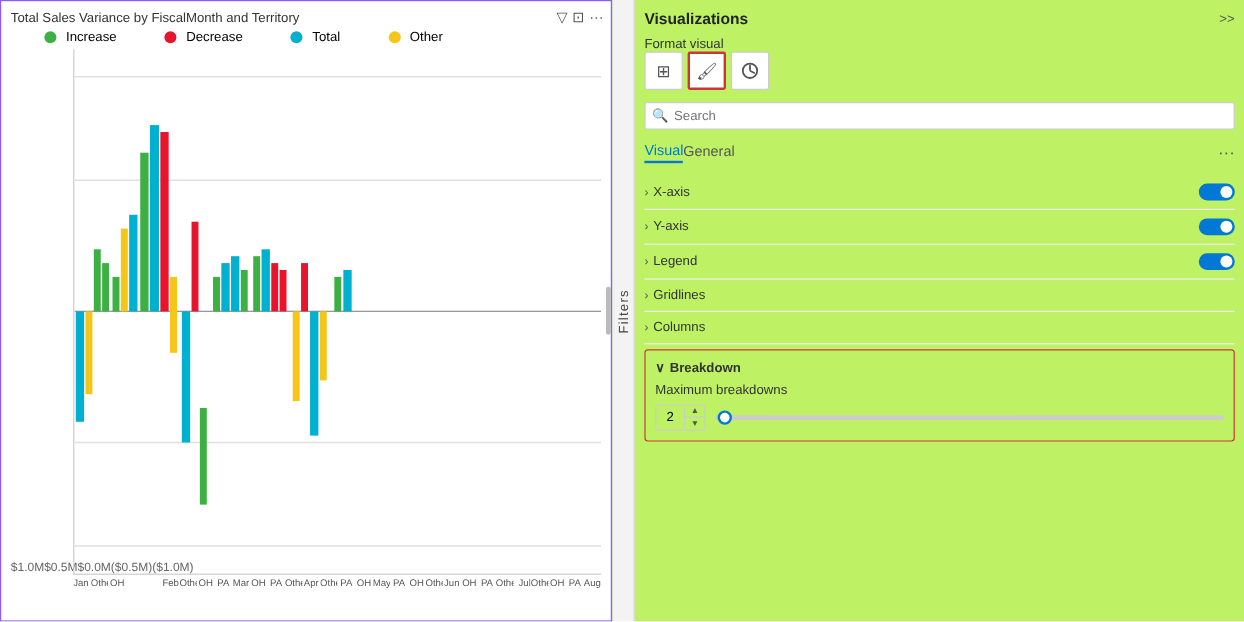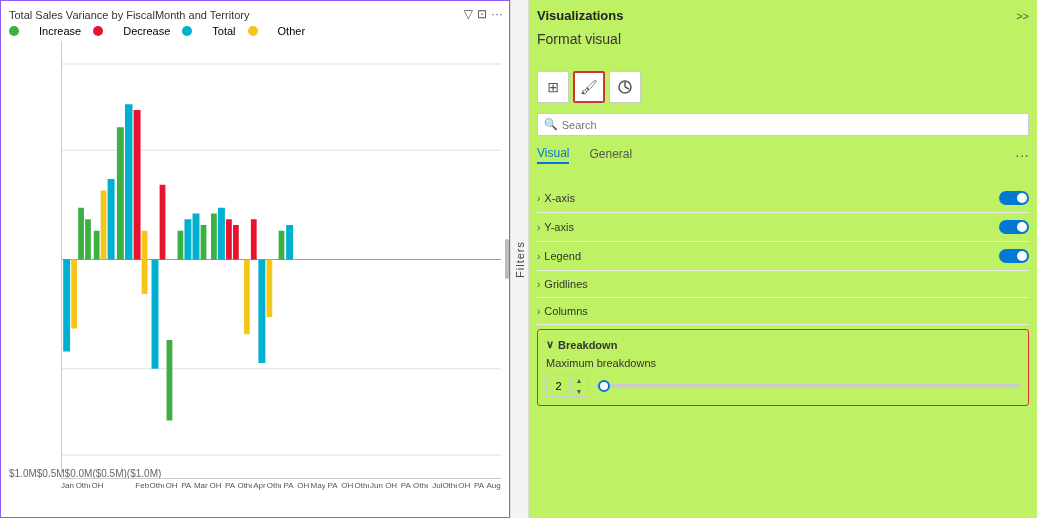--- a/index.html
+++ b/index.html
@@ -25,21 +25,22 @@
     .chart-legend {
       display: flex;
       gap: 12px;
       margin-bottom: 4px;
       font-size: 11px;
     }
 
     .legend-item {
       display: flex;
       align-items: center;
-      gap: 20px;
+      gap: 8px;
+      margin-left: 28px;
     }
 
     .legend-dot {
       width: 10px;
       height: 10px;
       border-radius: 50%;
       display: inline-block;
     }
 
     .chart-content {
@@ -130,23 +131,23 @@
       color: #222;
     }
 
     .viz-expand {
       font-size: 11px;
       color: #555;
       cursor: pointer;
     }
 
     .format-visual-label {
-      font-size: 14px;
+      font-size: 11px;
       color: #333;
-      margin-bottom: 24px;
+      margin-bottom: 0;
     }
 
     .viz-icons {
       display: flex;
       gap: 4px;
       margin-bottom: 10px;
     }
 
     .viz-icon-btn {
       width: 32px;
@@ -187,22 +188,22 @@
       border: none;
       outline: none;
       font-size: 11px;
       width: 100%;
       color: #555;
       background: transparent;
     }
 
     .tabs {
       display: flex;
-      gap: 20px;
-      margin-bottom: 20px;
+      gap: 0;
+      margin-bottom: 10px;
       align-items: center;
     }
 
     .tab {
       font-size: 12px;
       color: #555;
       padding-bottom: 2px;
       cursor: pointer;
     }
 

